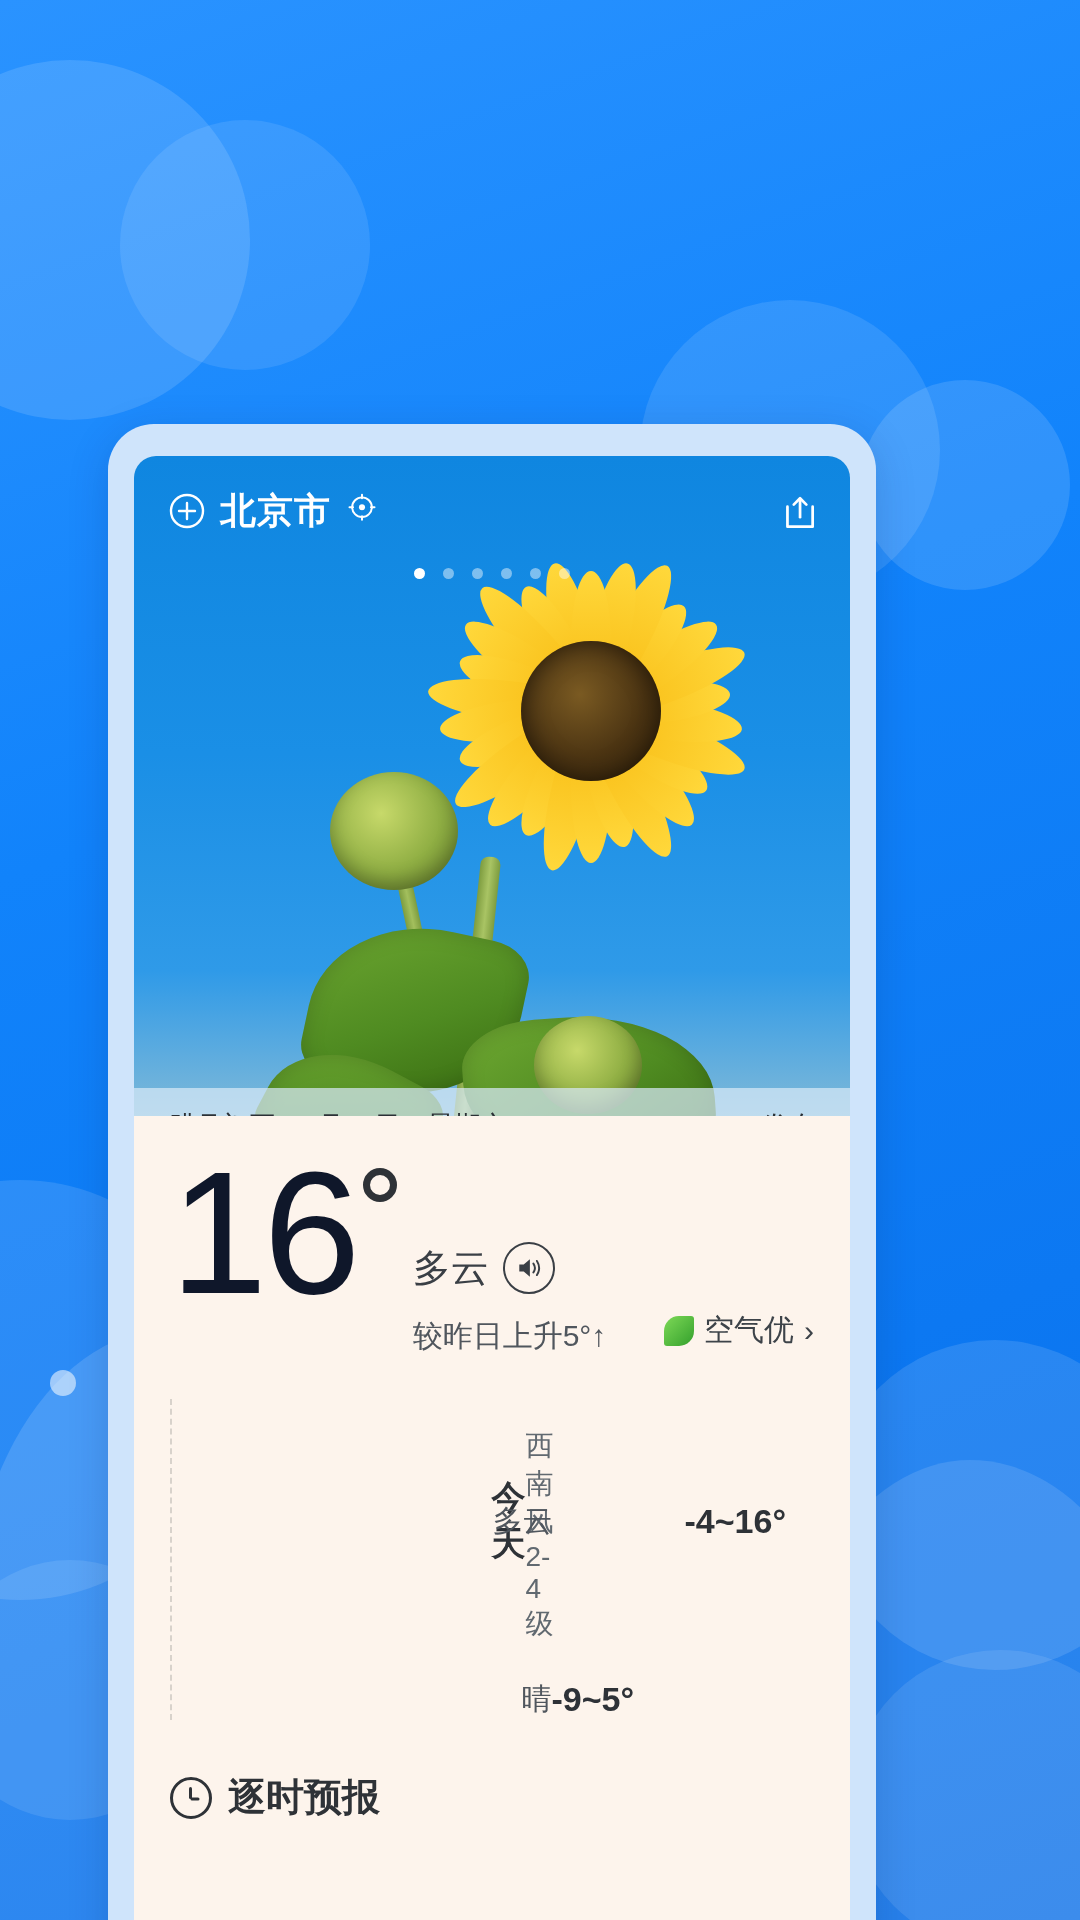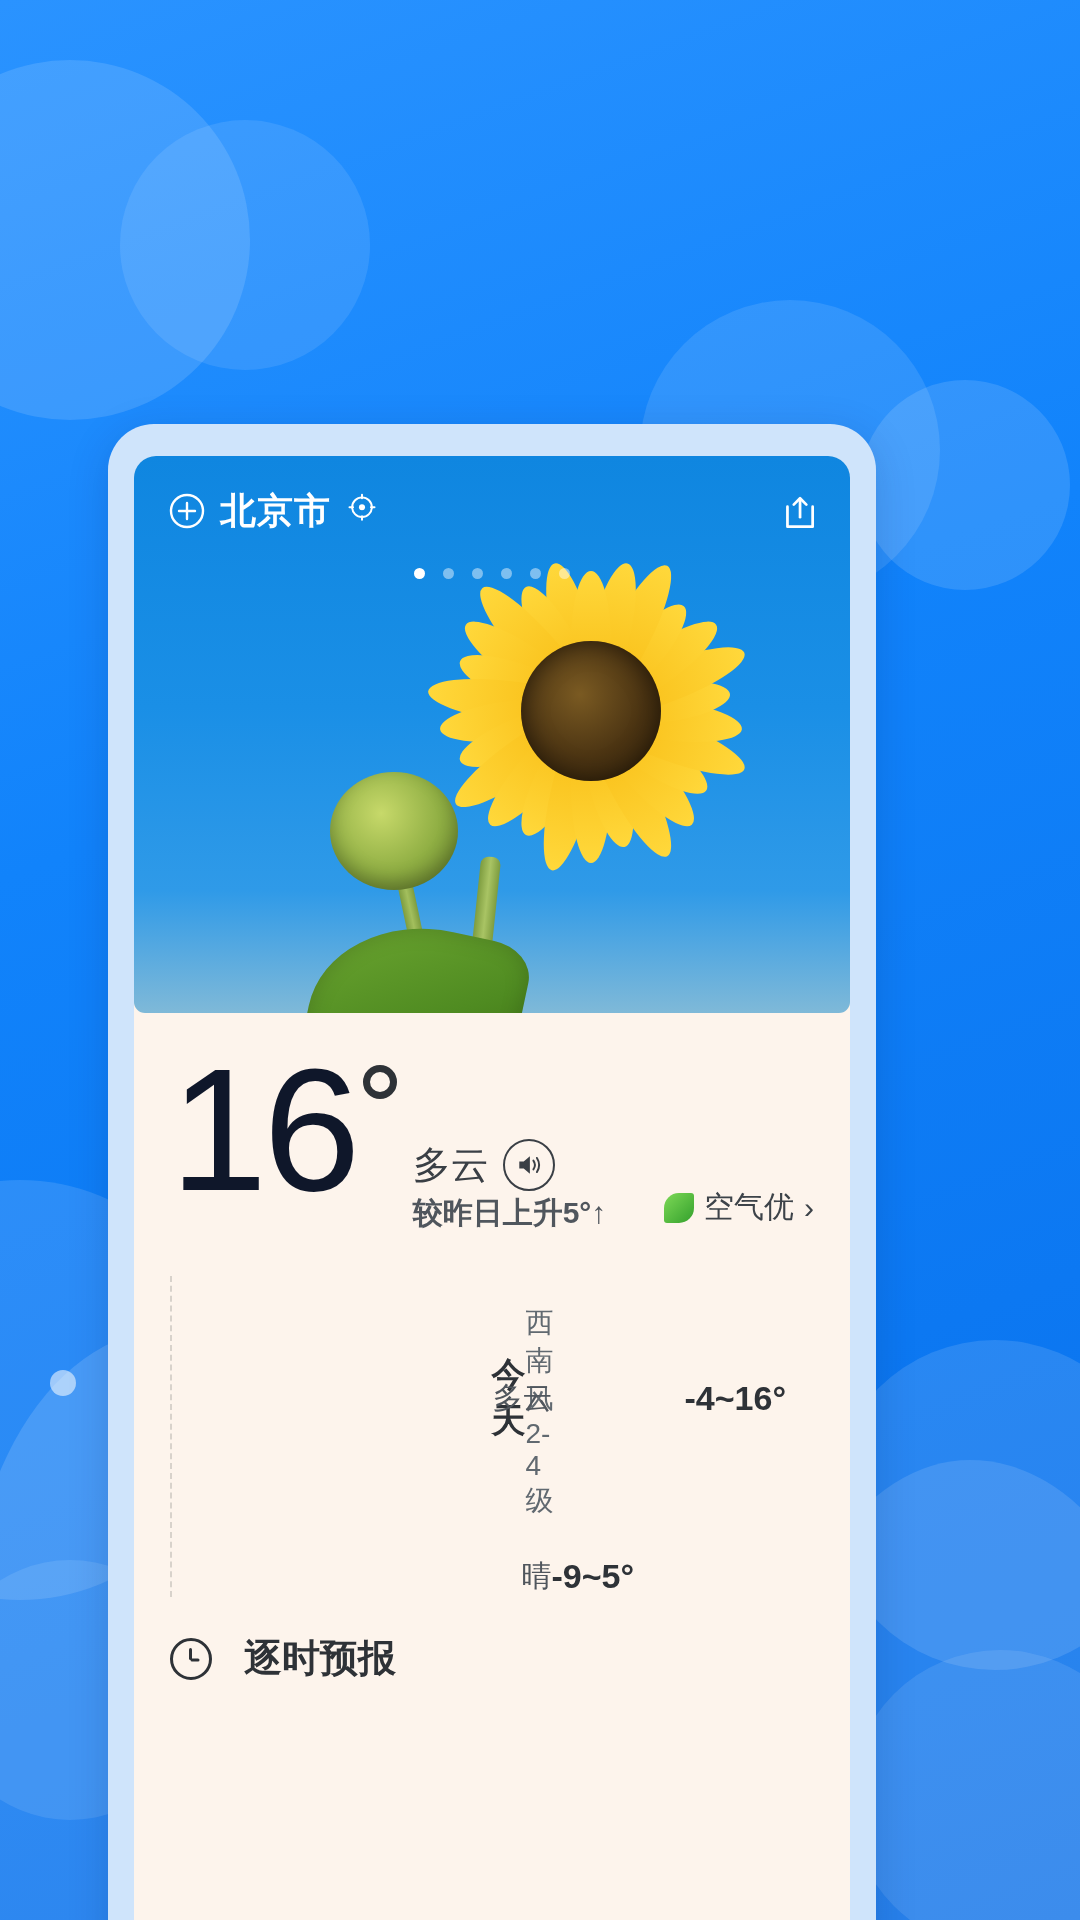--- a/index.html
+++ b/index.html
@@ -62,24 +62,23 @@
   .screen {
     width:100%; height:100%;
     background:#fdf4ec;
     border-radius:22px 22px 0 0;
     overflow:hidden;
     position:relative;
   }
 
   
   .photo {
-    position:relative; height:557px;
+    position:relative; height:660px;
     background:linear-gradient(180deg,#0f86e0 0%,#1a8fe6 45%,#2f9ae8 78%,#7fb9d8 100%);
     overflow:hidden;
-    border-radius:11px;
   }
   
   .sf-stem {
     position:absolute; width:20px; height:330px; left:330px; top:400px;
     background:linear-gradient(90deg,#7d9c3f,#a9c464,#7d9c3f);
     border-radius:8px; transform:rotate(6deg);
   }
   .sf-stem2 {
     position:absolute; width:15px; height:260px; left:268px; top:320px;
     background:linear-gradient(90deg,#7d9c3f,#a3bf5d,#7d9c3f);
@@ -153,21 +152,21 @@
     display:inline-block; width:34px; height:34px; border:7px solid #2e3237;
     border-radius:50%; vertical-align:top; margin-top:14px; margin-left:6px;
   }
   .cur-right { padding-top:88px; padding-left:16px; }
   .cond-line { display:flex; align-items:center; gap:14px; }
   .cond-text { font-size:38px; color:#3a3f45; }
   .spk {
     width:52px; height:52px; border:2px solid #3a3f45; border-radius:50%;
     display:flex; align-items:center; justify-content:center;
   }
-  .trend { margin-top:2px; font-size:30px; color:#50565d;font-weight:bold; }
+  .trend { margin-top:22px; font-size:30px; color:#50565d; }
 
   .air {
     position:absolute; right:36px; bottom:6px;
     display:flex; align-items:center; gap:10px;
     font-size:30px; color:#3d4349;
   }
   .leaf-badge {
     width:30px; height:30px; border-radius:50% 10% 50% 10%;
     background:linear-gradient(135deg,#7ed957,#33a02c);
   }
@@ -181,22 +180,22 @@
   .cell { display:flex; justify-content:space-between; align-items:center; padding-right:28px; }
   .cell.right { padding-left:30px; padding-right:0; }
   .day-name { font-size:34px; font-weight:bold; color:#2e3237; }
   .wind { font-size:28px; color:#616970;margin-top:28px; }
   .cond2 { font-size:30px; color:#50565d; }
   .range { font-size:34px; font-weight:bold; color:#2e3237; }
   .vdiv { background:transparent; border-left:2px dashed #d8d2cb; grid-row:1 / span 2; }
 
   
   .hourly {
-    margin-top:36px; padding:0 36px;
-    display:flex; align-items:center; gap:32px;
+    margin-top:52px; padding:0 36px;
+    display:flex; align-items:center; gap:16px;
   }
   .clock {
     width:42px; height:42px; border:3px solid #2e3237; border-radius:50%;
     position:relative;
   }
   .clock:before, .clock:after {
     content:""; position:absolute; background:#2e3237; border-radius:2px;
   }
   .clock:before { width:3px; height:12px; left:16px; top:7px; }
   .clock:after { width:3px; height:9px; left:16px; top:19px; transform:rotate(-90deg); transform-origin:top center; }

